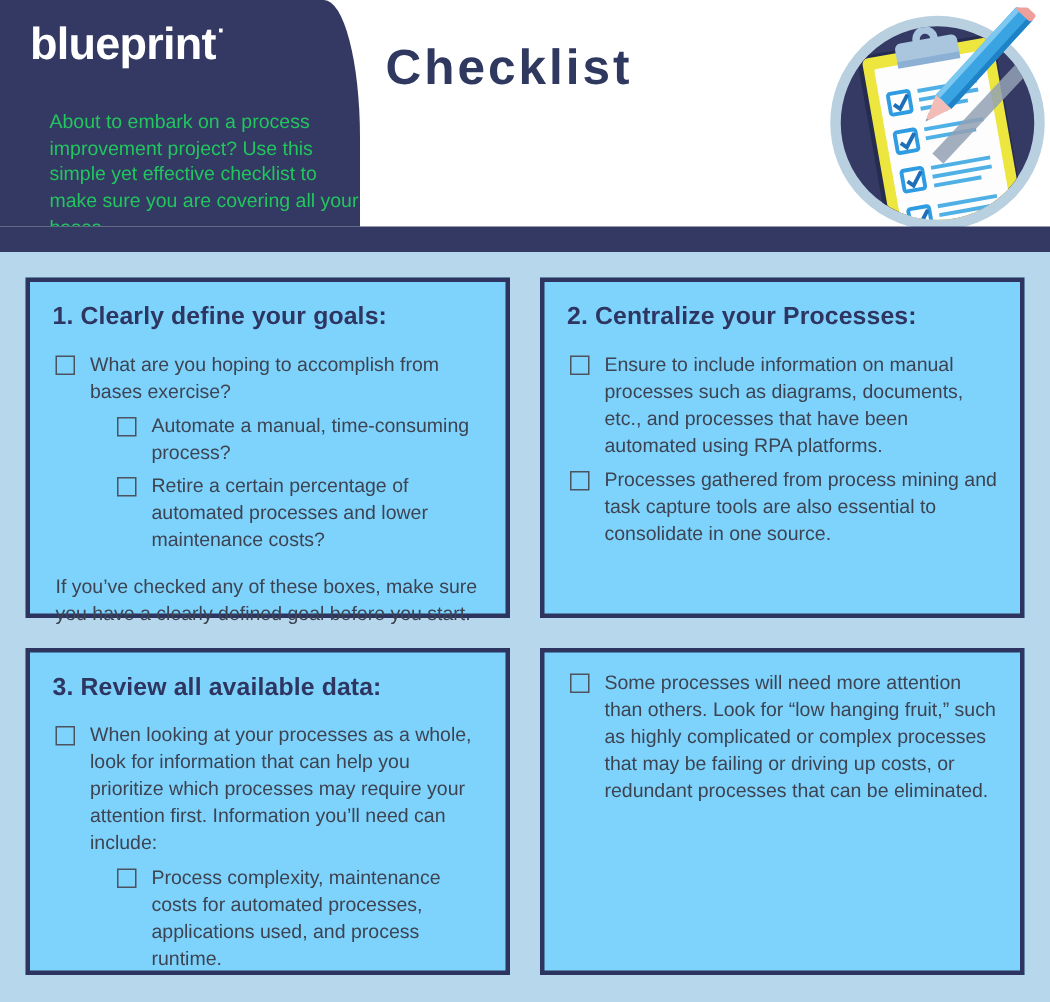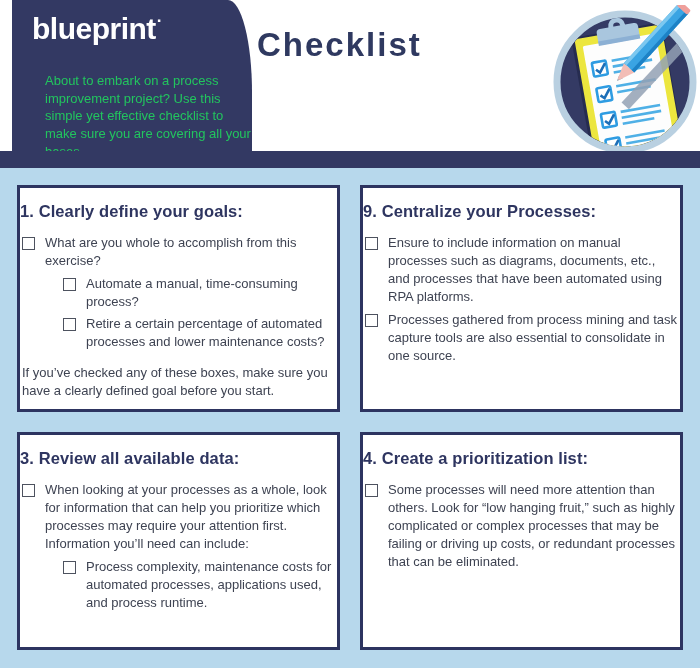--- a/index.html
+++ b/index.html
@@ -7,41 +7,41 @@
     width:700px;height:668px;overflow:hidden;
     background:#b7d8ec;
     font-family:"Liberation Sans", sans-serif;
     -webkit-font-smoothing:antialiased;
   }
   .page{position:relative;width:700px;height:668px;}
 
   
   .header{position:relative;width:700px;height:168px;background:#ffffff;}
   .intro-panel{
-    position:absolute;left:12px;top:0;width:240px;height:151px;
+    position:absolute;left:0;top:0;width:240px;height:151px;
     background:#333963;border-top-right-radius:24px 92px;
   }
   .logo{position:absolute;left:20px;top:11px;font-size:30px;font-weight:bold;color:#ffffff;letter-spacing:-0.5px;}
   .logo-dot{font-size:17px;vertical-align:13px;margin-left:1px;}
   .intro{position:absolute;left:17px;top:56px;width:208px;margin:16px;
          font-size:13px;line-height:1.36;color:#22c55e;}
   .titles{position:absolute;left:257px;top:28px;}
   .title1{font-size:27.5px;font-weight:bold;color:#46a4e0;line-height:1.15;}
   .title2{font-size:33px;font-weight:bold;color:#2f3960;letter-spacing:2px;line-height:1.02;}
   .navy-bar{position:absolute;left:0;bottom:0;width:700px;height:17px;background:#333963;}
   .illus{position:absolute;left:548px;top:5px;}
 
   
   .grid{
     position:relative;margin:17px 17px 0;
     display:grid;grid-template-columns:1fr 1fr;grid-template-rows:227px 218px;gap:20px;
   }
   .box{
-    background:#ffffff;border:3px solid #2d3460;box-sizing:border-box;
-    padding:11px 0 10px;
+    background:#7dd3fc;border:3px solid #2d3460;box-sizing:border-box;
+    padding:11px 15px 10px;
   }
   .box h2{
     margin:3px 0 13px;font-size:16.5px;font-weight:bold;color:#2e3560;letter-spacing:0.1px;
   }
   .item{display:flex;margin:0 0 5px;}
   .item.l2{margin-left:41px;margin-bottom:4px;}
   .cb{
     width:11px;height:11px;border:1.7px solid #4d525f;background:transparent;
     flex:none;margin:3px 10px 0 2px;
   }
@@ -133,35 +133,35 @@
 
     <div class="navy-bar"></div>
   </div>
 
   <div class="grid">
 
     <section class="box">
       <h2>1. Clearly define your goals:</h2>
       <div class="item l1">
         <span class="cb"></span>
-        <span class="txt">What are you whole to accomplish from this exercise?</span>
+        <span class="txt">What are you hoping to accomplish from bases exercise?</span>
       </div>
       <div class="item l2">
         <span class="cb"></span>
         <span class="txt">Automate a manual, time-consuming process?</span>
       </div>
       <div class="item l2">
         <span class="cb"></span>
         <span class="txt">Retire a certain percentage of automated processes and lower maintenance costs?</span>
       </div>
       <p class="note">If you’ve checked any of these boxes, make sure you have a clearly defined goal before you start.</p>
     </section>
 
     <section class="box">
-      <h2>9. Centralize your Processes:</h2>
+      <h2>2. Centralize your Processes:</h2>
       <div class="item l1">
         <span class="cb"></span>
         <span class="txt">Ensure to include information on manual processes such as diagrams, documents, etc., and processes that have been automated using RPA platforms.</span>
       </div>
       <div class="item l1">
         <span class="cb"></span>
         <span class="txt">Processes gathered from process mining and task capture tools are also essential to consolidate in one source.</span>
       </div>
     </section>
 
@@ -171,21 +171,20 @@
         <span class="cb"></span>
         <span class="txt">When looking at your processes as a whole, look for information that can help you prioritize which processes may require your attention first. Information you’ll need can include:</span>
       </div>
       <div class="item l2">
         <span class="cb"></span>
         <span class="txt">Process complexity, maintenance costs for automated processes, applications used, and process runtime.</span>
       </div>
     </section>
 
     <section class="box">
-      <h2>4. Create a prioritization list:</h2>
       <div class="item l1">
         <span class="cb"></span>
         <span class="txt">Some processes will need more attention than others. Look for “low hanging fruit,” such as highly complicated or complex processes that may be failing or driving up costs, or redundant processes that can be eliminated.</span>
       </div>
     </section>
 
   </div>
 </div>
 
 </body></html>

